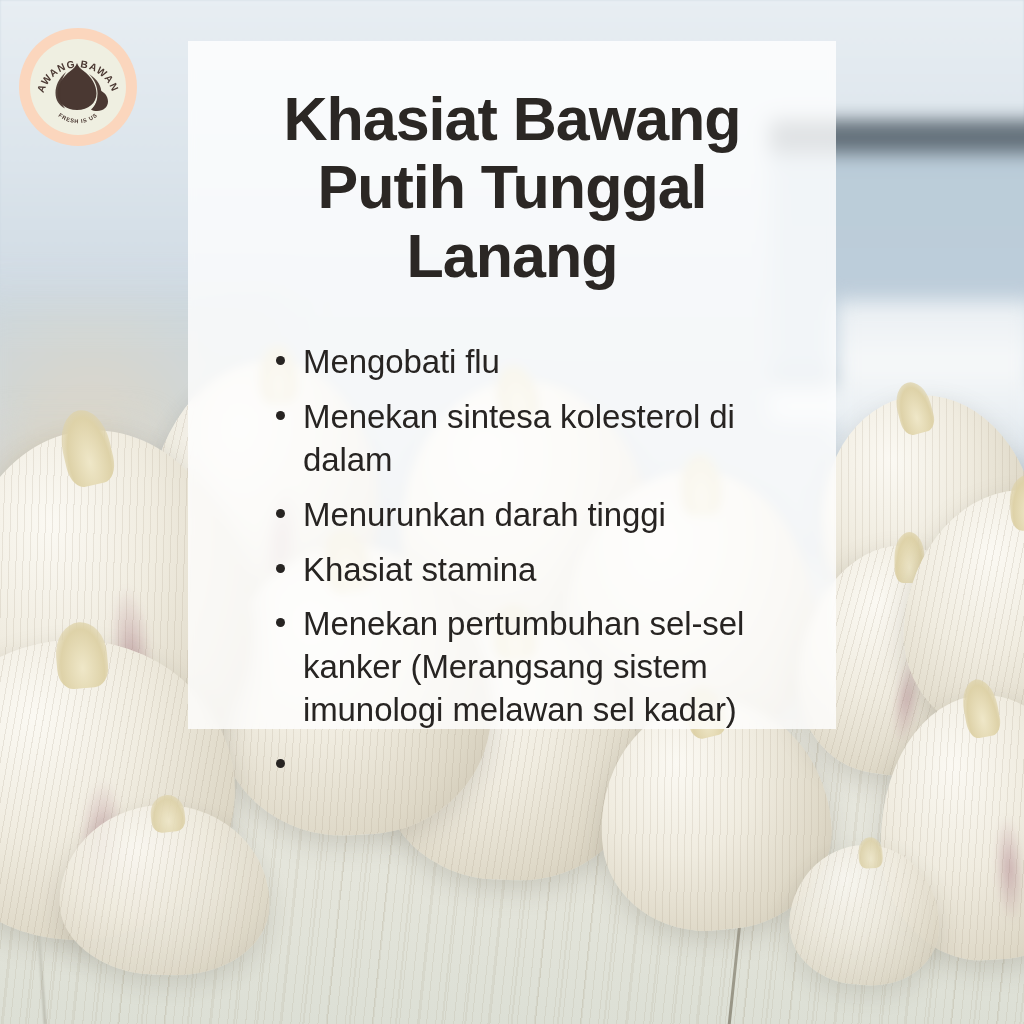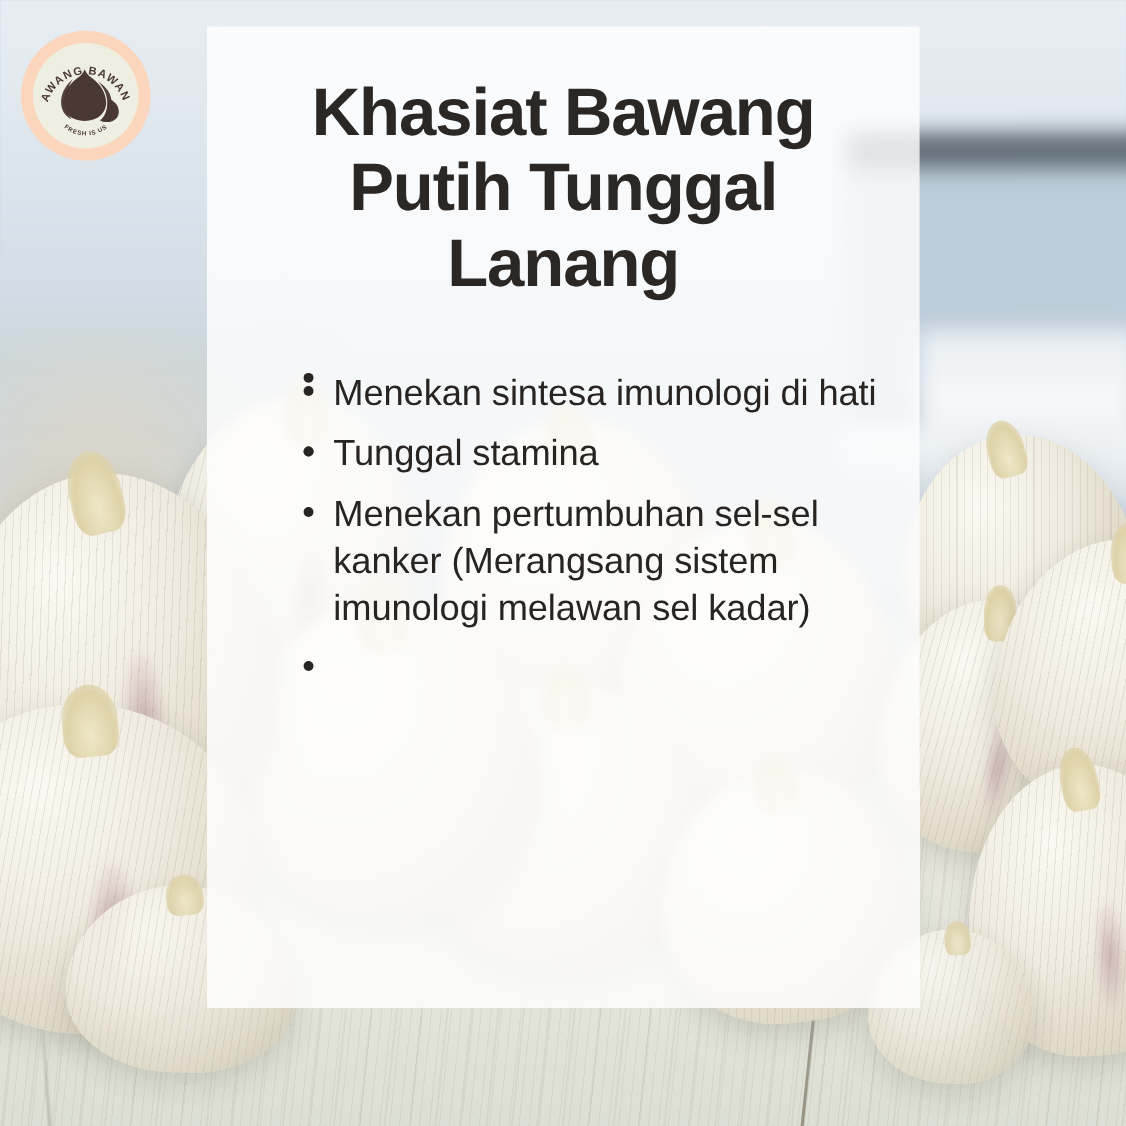--- a/index.html
+++ b/index.html
@@ -118,21 +118,21 @@
   
   .b-r1 { left:820px;  top:395px; width:215px; height:235px; transform:rotate(-7deg); }
   .b-r2 { left:905px;  top:490px; width:230px; height:250px; transform:rotate(4deg); }
   .b-r3 { left:800px;  top:545px; width:190px; height:230px; transform:rotate(8deg); }
   .b-r4 { left:880px;  top:695px; width:215px; height:265px; transform:rotate(-3deg); }
   .b-r5 { left:790px;  top:845px; width:150px; height:140px; transform:rotate(5deg); opacity:.85; }
 
   
   #card {
     position:absolute;
-    left:188px; top:24px; width:648px; height:892px;
+    left:188px; top:41px; width:648px; height:688px;
     background:rgba(255,255,255,.80);
     backdrop-filter:blur(5px);
   }
 
   
   .title {
     position:absolute; left:0; right:0; top:44px;
     text-align:center;
     font-size:61px; font-weight:bold; line-height:1.12;
     letter-spacing:-1px;
@@ -205,31 +205,33 @@
     <div class="bulb b-r5"></div>
   </div>
 
   <div id="card">
 
     <div class="title">Khasiat Bawang Putih Tunggal Lanang</div>
 
     <div class="list">
       <div class="item">
         <span class="dot"></span>
-      </div>
-      <div class="item">
-        <span class="dot"></span>
-        <span>Menekan sintesa imunologi di hati</span>
-      </div>
-      <div class="item">
-        <span class="dot"></span>
-      </div>
-      <div class="item">
-        <span class="dot"></span>
-        <span>Tunggal stamina</span>
+        <span>Mengobati flu</span>
+      </div>
+      <div class="item">
+        <span class="dot"></span>
+        <span>Menekan sintesa kolesterol di dalam</span>
+      </div>
+      <div class="item">
+        <span class="dot"></span>
+        <span>Menurunkan darah tinggi</span>
+      </div>
+      <div class="item">
+        <span class="dot"></span>
+        <span>Khasiat stamina</span>
       </div>
       <div class="item">
         <span class="dot"></span>
         <span>Menekan pertumbuhan sel-sel kanker (Merangsang sistem imunologi melawan sel kadar)</span>
       </div>
       <div class="item">
         <span class="dot"></span>
       </div>
     </div>
   </div>

